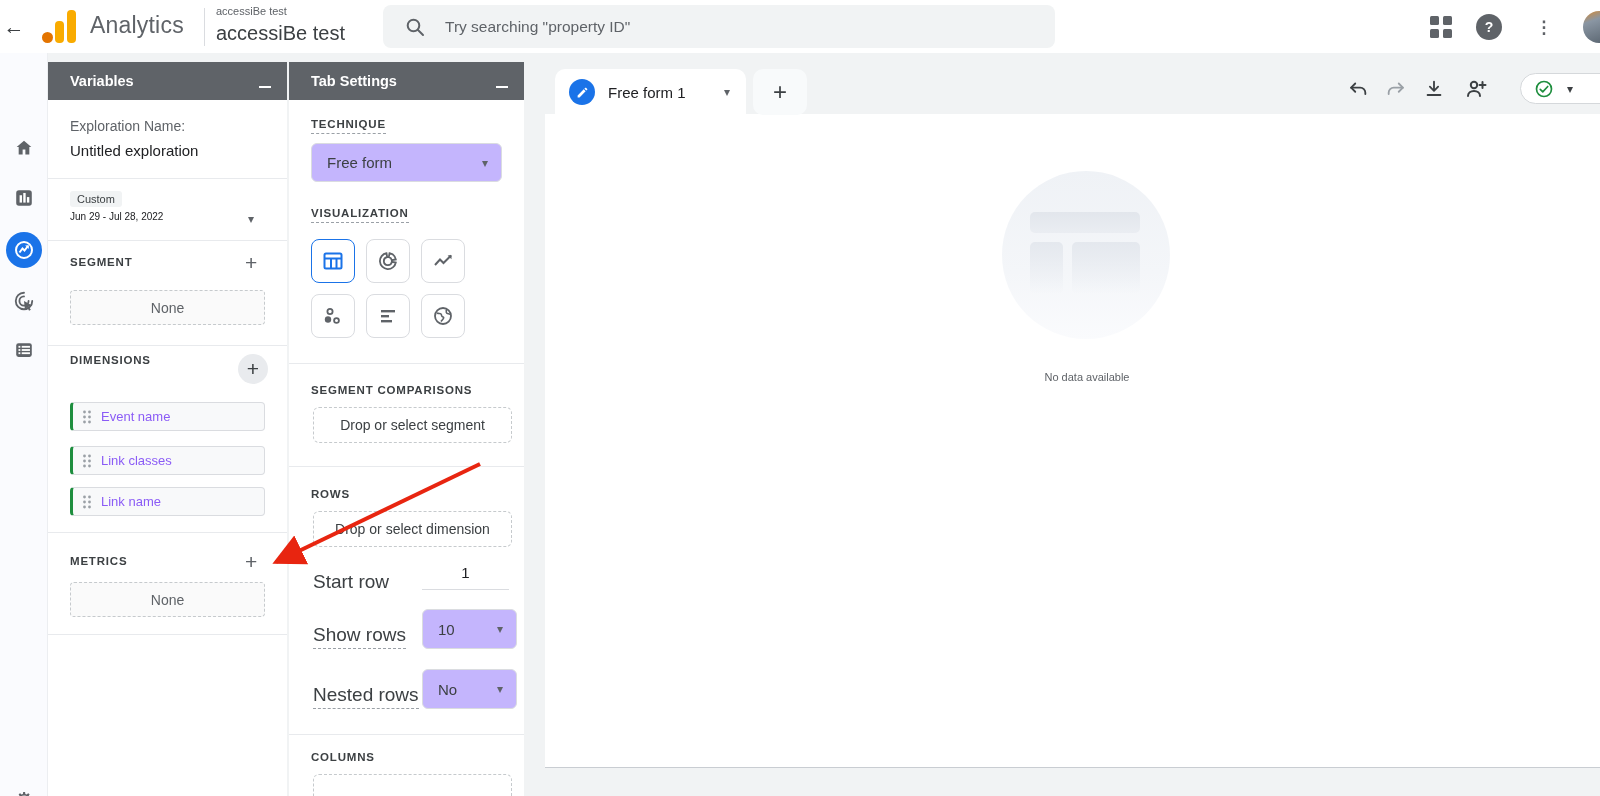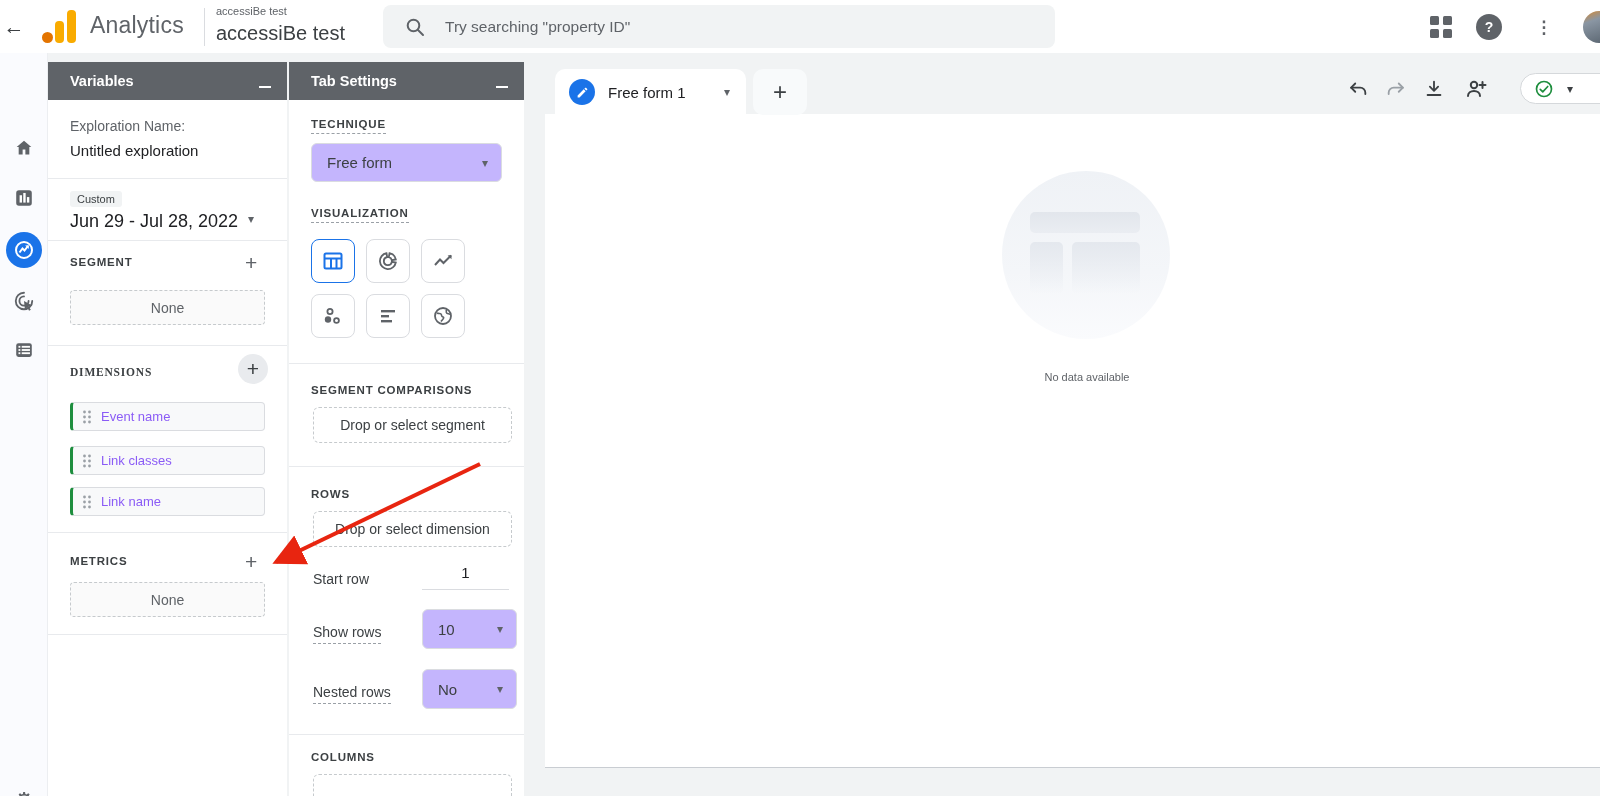--- a/index.html
+++ b/index.html
@@ -64,21 +64,21 @@
   .caret { color:#5f6368; font-size:12px; }
   .select-box { position:absolute; border:1px solid #dadce0; border-radius:6px; background:#c4b5fd;
                 display:flex; align-items:center; cursor:pointer; }
   .select-box .sel-val { margin-left:15px; flex:1; font-size:15px; color:#3c4043; }
   .select-box .caret { margin-right:13px; }
   .viz-btn { position:absolute; width:44px; height:44px; border:1px solid #dadce0; border-radius:8px; background:#fff;
              display:flex; align-items:center; justify-content:center; cursor:pointer; }
   .viz-btn.selected { border:1.5px solid #1a73e8; }
   .drop-box { position:absolute; left:24px; width:199px; height:36px; border:1px dashed #c6cacd; border-radius:6px;
               background:#fff; display:flex; align-items:center; justify-content:center; font-size:14px; color:#3c4043; }
-  .field-label { position:absolute; left:24px; font-size:14px; color:#3c4043; }
+  .field-label { position:absolute; left:24px; font-size:19px; color:#3c4043; }
   .startrow-field { position:absolute; left:133px; width:87px; border-bottom:1px solid #dadce0; text-align:center;
                     font-size:15px; color:#202124; padding-bottom:8px; }
 
   
   #canvas { left:545px; top:114px; width:1055px; height:654px; background:#fff; border-bottom:1px solid #c9cdd2; z-index:2; }
   .tab { left:555px; top:69px; width:191px; height:46px; background:#fff; border-radius:10px 10px 0 0; z-index:3;
          display:flex; align-items:center; cursor:pointer; }
   .pencil-circle { width:26px; height:26px; border-radius:50%; background:#1a73e8; margin-left:14px;
                    display:flex; align-items:center; justify-content:center; }
   .tab-label { margin-left:13px; font-size:15px; color:#202124; flex:1; }
@@ -186,32 +186,32 @@
   <div id="vars-panel" class="abs panel">
     <div class="panel-header">
       <span class="panel-title">Variables</span>
       <span class="minimize-bar"></span>
     </div>
     <div class="abs" style="left:22px; top:56px; font-size:14px; color:#5f6368;">Exploration Name:</div>
     <div class="abs" style="left:22px; top:80px; font-size:15px; color:#202124;">Untitled exploration</div>
     <div class="divider" style="top:116px"></div>
 
     <div class="abs" style="left:22px; top:129px; background:#f1f3f4; border-radius:3px; padding:2px 7px; font-size:11px; color:#3c4043;">Custom</div>
-    <div class="abs" style="left:22px; top:149px; font-size:18px; color:#202124;">Jun 29 - Jul 28, 2022</div>
+    <div class="abs" style="left:22px; top:149px; font-size:10px; color:#202124;">Jun 29 - Jul 28, 2022</div>
     <div class="abs caret" style="left:200px; top:150px;">▾</div>
     <div class="divider" style="top:178px"></div>
 
     <div class="sec-label" style="left:22px; top:194px;">SEGMENT</div>
     <div class="plus-glyph" style="left:197px; top:190px;">+</div>
     <div class="none-box" style="top:228px">
       <span>None</span>
     </div>
     <div class="divider" style="top:283px"></div>
 
-    <div class="sec-label" style="left:22px; top:304px;font-family:Liberation Serif, serif;">DIMENSIONS</div>
+    <div class="sec-label" style="left:22px; top:292px;">DIMENSIONS</div>
     <div class="plus-circle" style="left:190px; top:292px;">
       <span>+</span>
     </div>
 
     <div class="chip" style="top:340px">
       <svg class="drag" width="10" height="14" viewBox="0 0 10 14">
         <g fill="#9aa0a6">
             <circle cx="2.5" cy="2" r="1.4"></circle>
             <circle cx="7.5" cy="2" r="1.4"></circle>
             <circle cx="2.5" cy="7" r="1.4"></circle>

